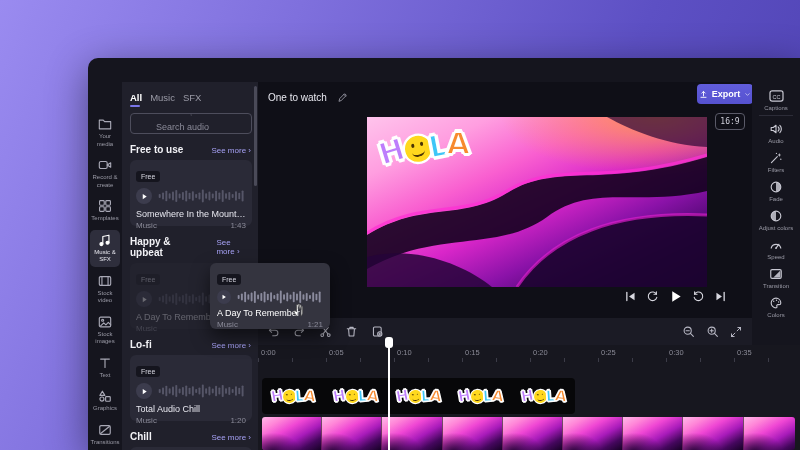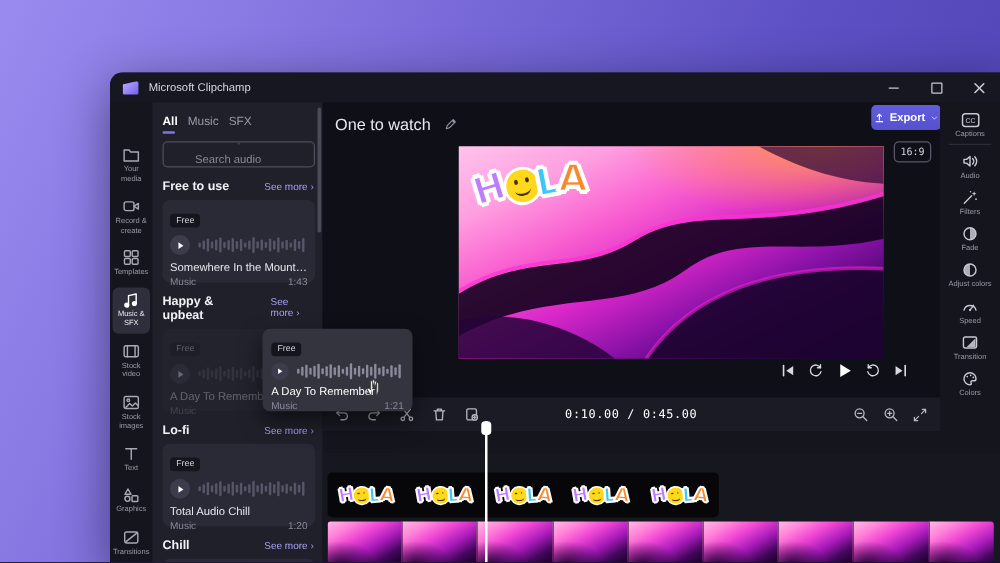--- a/index.html
+++ b/index.html
@@ -54,21 +54,21 @@
   .wave{flex:1;height:16px;color:#565668;}
   .trk-title{font-size:9px;color:#e6e6ee;white-space:nowrap;overflow:hidden;
     text-overflow:ellipsis;margin-top:4px;}
   .trk-sub{display:flex;justify-content:space-between;font-size:8px;color:#8a8a98;margin-top:2px;}
   .ghost > *{opacity:.32;}
   .card.ghost{background:#23232e;}
   .scrollbar{position:absolute;right:1px;top:4px;width:3px;height:100px;background:#4a4a58;border-radius:2px;}
   
   .main{position:absolute;left:170px;top:24px;width:494px;height:236px;background:#0f0f17;}
   .main-head{position:absolute;left:10px;top:10px;display:flex;align-items:center;gap:10px;}
-  .proj-title{font-size:13px;color:#e8e8f0;}
+  .proj-title{font-size:10px;color:#e8e8f0;}
   .exportbtn{position:absolute;left:439px;top:2px;width:56px;height:20px;border-radius:4px;
     background:linear-gradient(180deg,#615ddb,#5551cf);display:flex;align-items:center;
     justify-content:center;gap:4px;color:#fff;font-size:9px;font-weight:bold;}
   .aspect{position:absolute;left:457px;top:31px;width:28px;height:15px;border:1px solid #5a5a68;
     border-radius:4px;color:#cfcfda;font-size:8px;display:flex;align-items:center;
     justify-content:center;font-family:"DejaVu Sans Mono",monospace;}
   .video{position:absolute;left:109px;top:35px;width:340px;height:170px;overflow:hidden;
     background:
       radial-gradient(120% 90% at 85% 0%, #ff9357 0%, rgba(255,147,87,0) 38%),
       linear-gradient(155deg,#ffc4ec 0%,#ff9ee0 18%,#f95fd0 35%,#d926c9 52%,#8a12a8 68%,#3c0560 85%,#17022e 100%);}
@@ -159,37 +159,20 @@
         <rect x="89.4" y="4" width="2.2" height="12" rx="1"></rect>
       <rect x="93.2" y="6" width="2.2" height="8" rx="1"></rect>
         <rect x="97" y="3" width="2.2" height="14" rx="1"></rect>
     </g>
   </defs>
 </svg>
 
 <div class="stage">
 <div class="window">
 
-  <div class="titlebar">
-    <div class="logo"></div>
-    <span class="apptitle">Microsoft Clipchamp</span>
-    <div class="wincontrols">
-      <div class="wc">
-            <div class="wc-min"></div>
-          </div>
-      <div class="wc">
-            <div class="wc-max"></div>
-          </div>
-      <div class="wc">
-        <svg width="9" height="9" viewBox="0 0 9 9" class="icon-stroke">
-              <path d="M1 1 L8 8 M8 1 L1 8"></path>
-            </svg>
-      </div>
-    </div>
-  </div>
 
   <div class="navrail">
     <div class="navitem">
       <span class="nicon">
             <svg width="14" height="14" viewBox="0 0 16 16" class="icon-stroke">
               <path d="M1.5 4.5 v-1 h4.5 l1.5 1.8 h7 v8.2 h-13 z"></path>
             </svg>
           </span>
       <span class="nlabel">Your media</span>
     </div>
@@ -510,36 +493,45 @@
           </svg>
       <svg width="13" height="13" viewBox="0 0 16 16" class="icon-stroke">
             <path d="M2.8 4.5 h10.4 M6 4.5 v-1.6 h4 v1.6 M4.4 4.5 l.7 9 h5.8 l.7-9"></path>
           </svg>
       <svg width="13" height="13" viewBox="0 0 16 16" class="icon-stroke">
             <rect x="3" y="2.5" width="9.5" height="11" rx="1.5"></rect>
             <circle cx="10.8" cy="11" r="2.6" fill="#1b1b25" stroke="currentColor"></circle>
             <path d="M10.8 9.8 v2.4 M9.6 11 h2.4"></path>
           </svg>
     </div>
-    <div class="timedisp"><span>0:10.00</span> <span>/</span> <span>0:45.00</span></div>
     <div class="tl-right">
       <svg width="13" height="13" viewBox="0 0 16 16" class="icon-stroke">
             <circle cx="7" cy="7" r="4.4"></circle>
             <path d="M10.4 10.4 L14 14 M5 7 h4"></path>
           </svg>
       <svg width="13" height="13" viewBox="0 0 16 16" class="icon-stroke">
             <circle cx="7" cy="7" r="4.4"></circle>
             <path d="M10.4 10.4 L14 14 M5 7 h4 M7 5 v4"></path>
           </svg>
       <svg width="12" height="12" viewBox="0 0 16 16" class="icon-stroke">
             <path d="M9.5 6.5 L14 2 M14 2 h-3.5 M14 2 v3.5 M6.5 9.5 L2 14 M2 14 h3.5 M2 14 v-3.5"></path>
           </svg>
     </div>
   </div>
 
+  <div class="ruler">
+    <span class="rtick" style="left:3px">0:00</span>
+    <span class="rtick" style="left:71px">0:05</span>
+    <span class="rtick" style="left:139px">0:10</span>
+    <span class="rtick" style="left:207px">0:15</span>
+    <span class="rtick" style="left:275px">0:20</span>
+    <span class="rtick" style="left:343px">0:25</span>
+    <span class="rtick" style="left:411px">0:30</span>
+    <span class="rtick" style="left:479px">0:35</span>
+  </div>
 
   <div class="tracks">
     <div class="clip-sticker">
       <span class="hola" style="--fs:15px">
             <b class="lh">H</b>
             <span class="o">
               <i class="e1"></i>
               <i class="e2"></i>
               <u></u>
             </span>

